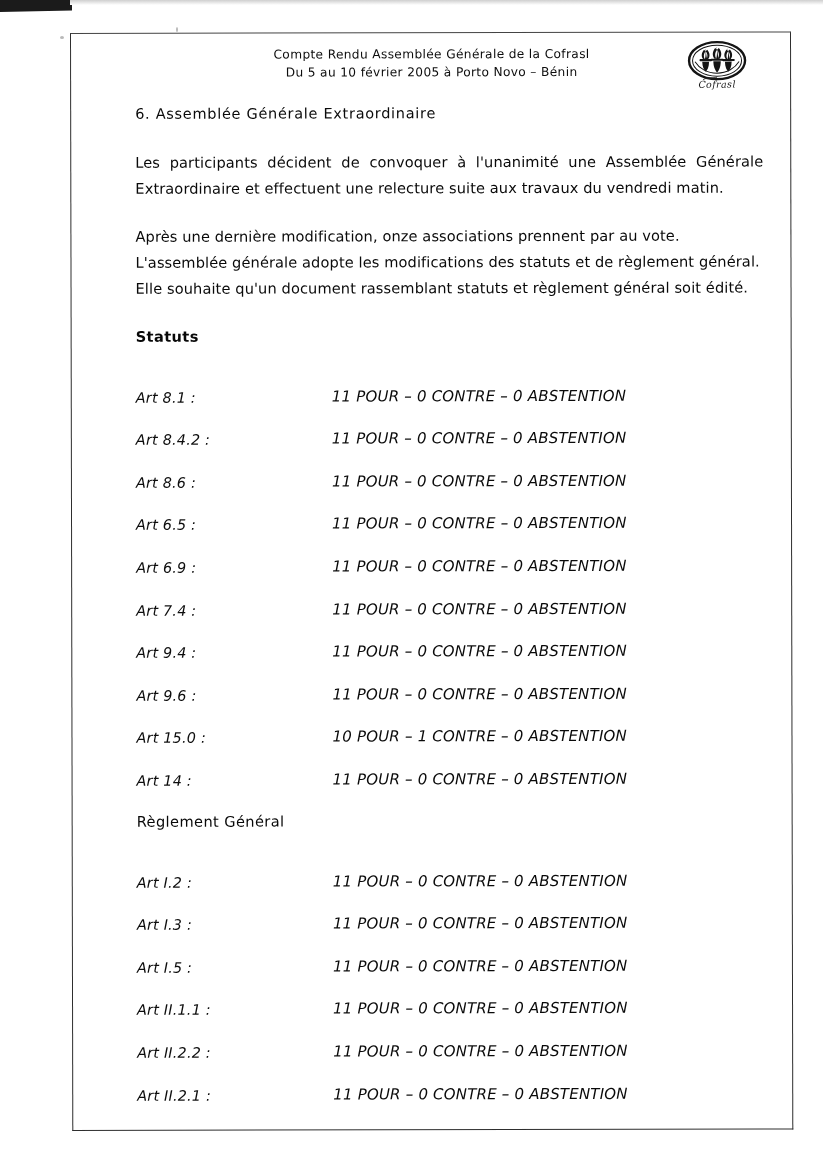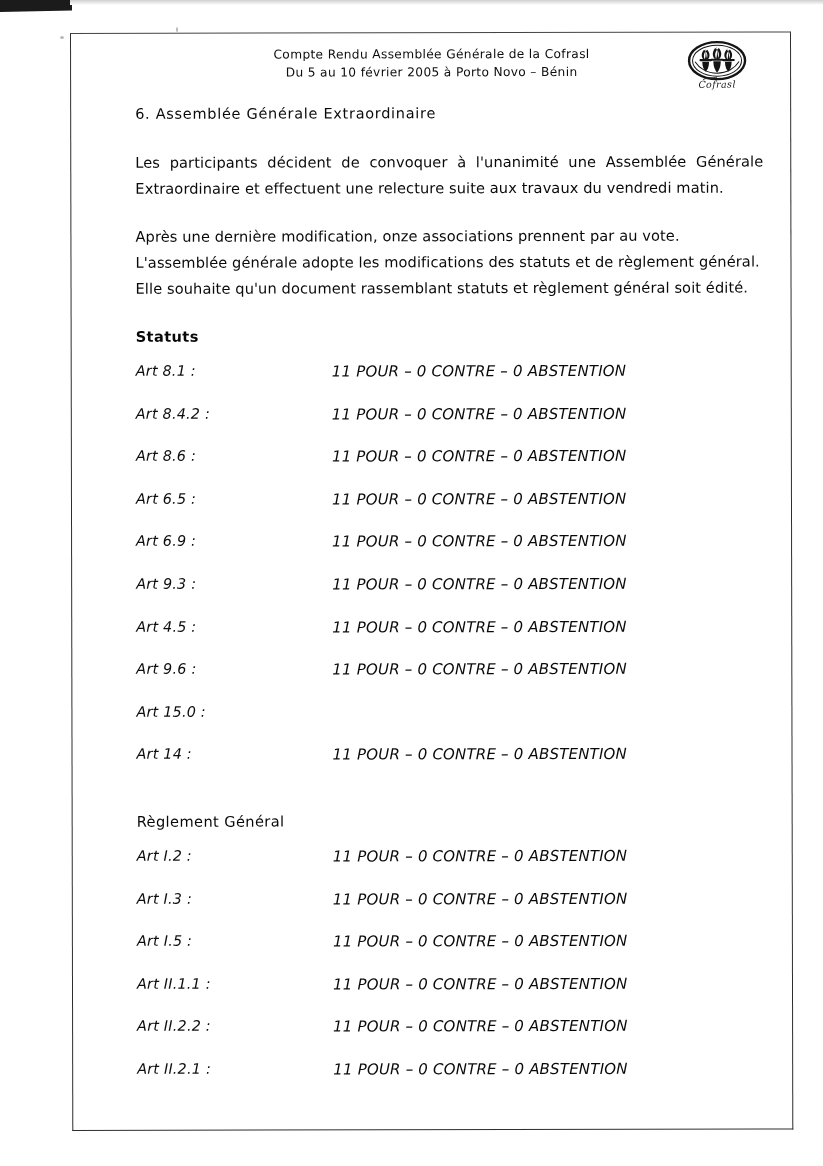--- a/index.html
+++ b/index.html
@@ -119,21 +119,21 @@
     font-weight: 600;
     letter-spacing: 0.4px;
     color: #080808;
     margin: 0 0 18px 0;
   }
   #title-reglement-general { font-weight: 400; margin-top: 24px; }
 
   .vote-list { margin: 0; padding: 0; list-style: none; }
   .vote-row {
     display: flex;
-    align-items: flex-start;
+    align-items: flex-end;
     height: 42.6px;
   }
   .vote-article {
     width: 196px;
     flex: 0 0 196px;
     font-size: 14.4px;
     font-style: italic;
     letter-spacing: 0.2px;
     color: #0d0d0d;
     font-family: "DejaVu Sans", sans-serif;
@@ -228,33 +228,34 @@
         </li>
         <li class="vote-row">
           <span class="vote-article">Art 6.5 :</span>
           <span class="vote-result">11 POUR – 0 CONTRE – 0 ABSTENTION</span>
         </li>
         <li class="vote-row">
           <span class="vote-article">Art 6.9 :</span>
           <span class="vote-result">11 POUR – 0 CONTRE – 0 ABSTENTION</span>
         </li>
         <li class="vote-row">
-          <span class="vote-article">Art 9.3 :</span>
-          <span class="vote-result">11 POUR – 0 CONTRE – 0 ABSTENTION</span>
-        </li>
-        <li class="vote-row">
-          <span class="vote-article">Art 4.5 :</span>
+          <span class="vote-article">Art 7.4 :</span>
+          <span class="vote-result">11 POUR – 0 CONTRE – 0 ABSTENTION</span>
+        </li>
+        <li class="vote-row">
+          <span class="vote-article">Art 9.4 :</span>
           <span class="vote-result">11 POUR – 0 CONTRE – 0 ABSTENTION</span>
         </li>
         <li class="vote-row">
           <span class="vote-article">Art 9.6 :</span>
           <span class="vote-result">11 POUR – 0 CONTRE – 0 ABSTENTION</span>
         </li>
         <li class="vote-row">
           <span class="vote-article">Art 15.0 :</span>
+          <span class="vote-result">10 POUR – 1 CONTRE – 0 ABSTENTION</span>
         </li>
         <li class="vote-row">
           <span class="vote-article">Art 14 :</span>
           <span class="vote-result">11 POUR – 0 CONTRE – 0 ABSTENTION</span>
         </li>
       </ul>
 
     <h3 id="title-reglement-general" class="vote-section-title">Règlement Général</h3>
     <ul class="vote-list" id="reglement-list">
         <li class="vote-row">

